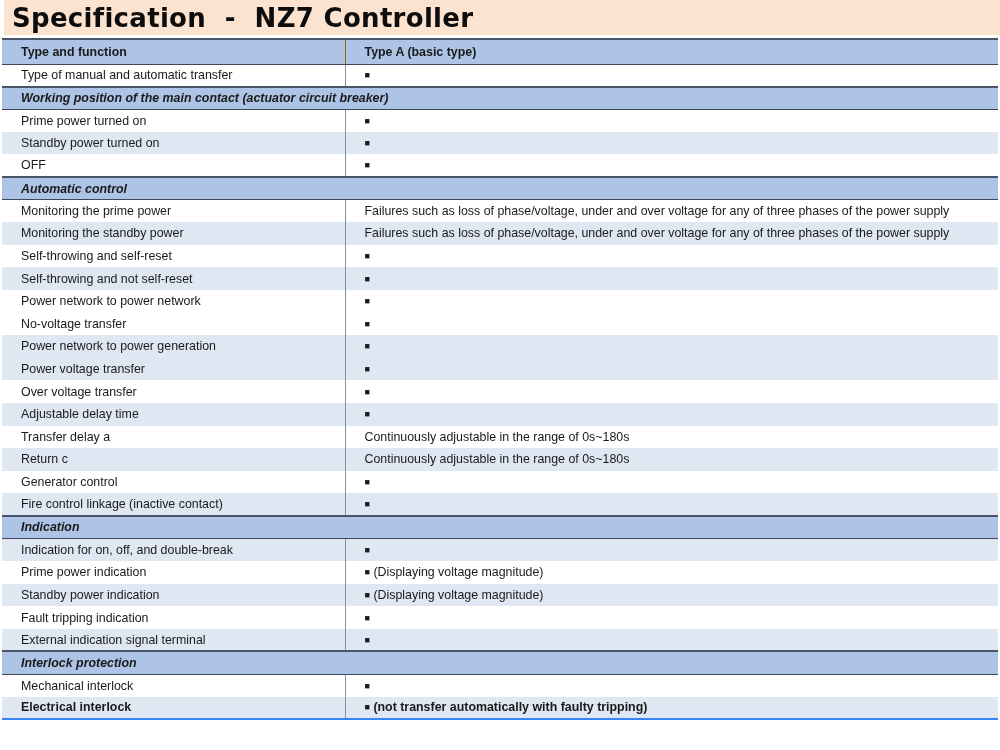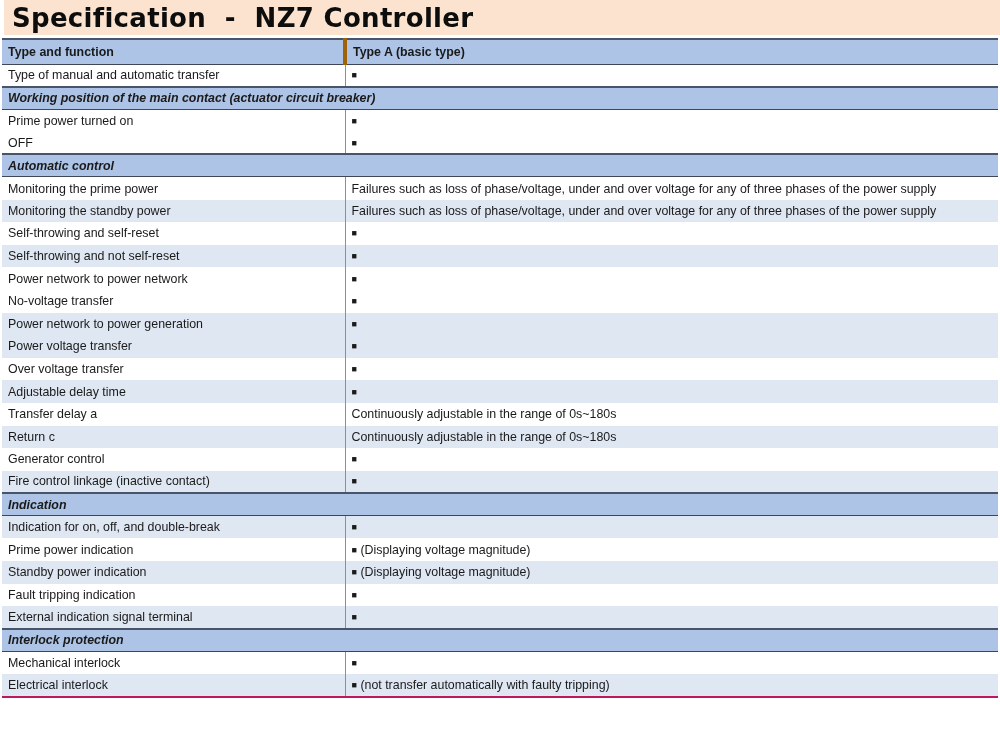--- a/index.html
+++ b/index.html
@@ -21,36 +21,36 @@
     color: #0d0d0d; letter-spacing: 0.3px; white-space: pre;
   }
   .spec-table {
     position: absolute; left: 2px; top: 38px; width: 996px;
     border-collapse: collapse; table-layout: fixed;
     font-size: 12.4px;
   }
   .spec-table col.c1 { width: 343px; }
   .spec-table col.c2 { width: 653px; }
   .spec-table td {
-    height: 22.6px; padding: 0 0 0 6px; box-sizing: border-box;
+    height: 22.6px; padding: 0 0 0 19px; box-sizing: border-box;
     white-space: nowrap; overflow: hidden; vertical-align: middle;
   }
   .spec-table tr.head td {
     height: 25px; background: #adc4e6; font-weight: bold;
     border-top: 2px solid #4a5468; border-bottom: 1.5px solid #3e4657;
   }
-  .spec-table tr.head td.c2 { border-left: 4px solid #a16207; }
+  .spec-table tr.head td.c2 { border-left: 1px solid #a16207; }
   .spec-table tr.section td {
     background: #adc4e6; font-weight: bold;
     border-top: 2px solid #4a5468; border-bottom: 1.5px solid #3e4657; font-style: italic;
   }
   .spec-table tr.row td.c2 { border-left: 1px solid #8a8f99; }
   .spec-table tr.row.white td { background: #ffffff; }
   .spec-table tr.row.blue td { background: #dfe7f3; }
-  .spec-table tr.last td { border-bottom: 2px solid #be185d; }
+  .spec-table tr.last td { border-bottom: 2px solid #3b82f6; font-weight: bold; }
   .mark { font-size: 9px; position: relative; top: -1px; }
 </style>
 </head>
 <body>
 
 <div class="title-band">
   <h1>Specification  -  NZ7 Controller</h1>
 </div>
 
 <table class="spec-table">
@@ -65,20 +65,24 @@
     </tr>
   <tr class="row white">
         <td class="c1">Type of manual and automatic transfer</td>
         <td class="c2"><span class="mark">■</span></td>
       </tr>
       <tr class="section">
         <td colspan="2">Working position of the main contact (actuator circuit breaker)</td>
       </tr>
       <tr class="row white">
         <td class="c1">Prime power turned on</td>
+        <td class="c2"><span class="mark">■</span></td>
+      </tr>
+      <tr class="row blue">
+        <td class="c1">Standby power turned on</td>
         <td class="c2"><span class="mark">■</span></td>
       </tr>
       <tr class="row white">
         <td class="c1">OFF</td>
         <td class="c2"><span class="mark">■</span></td>
       </tr>
       <tr class="section">
         <td colspan="2">Automatic control</td>
       </tr>
       <tr class="row white">

